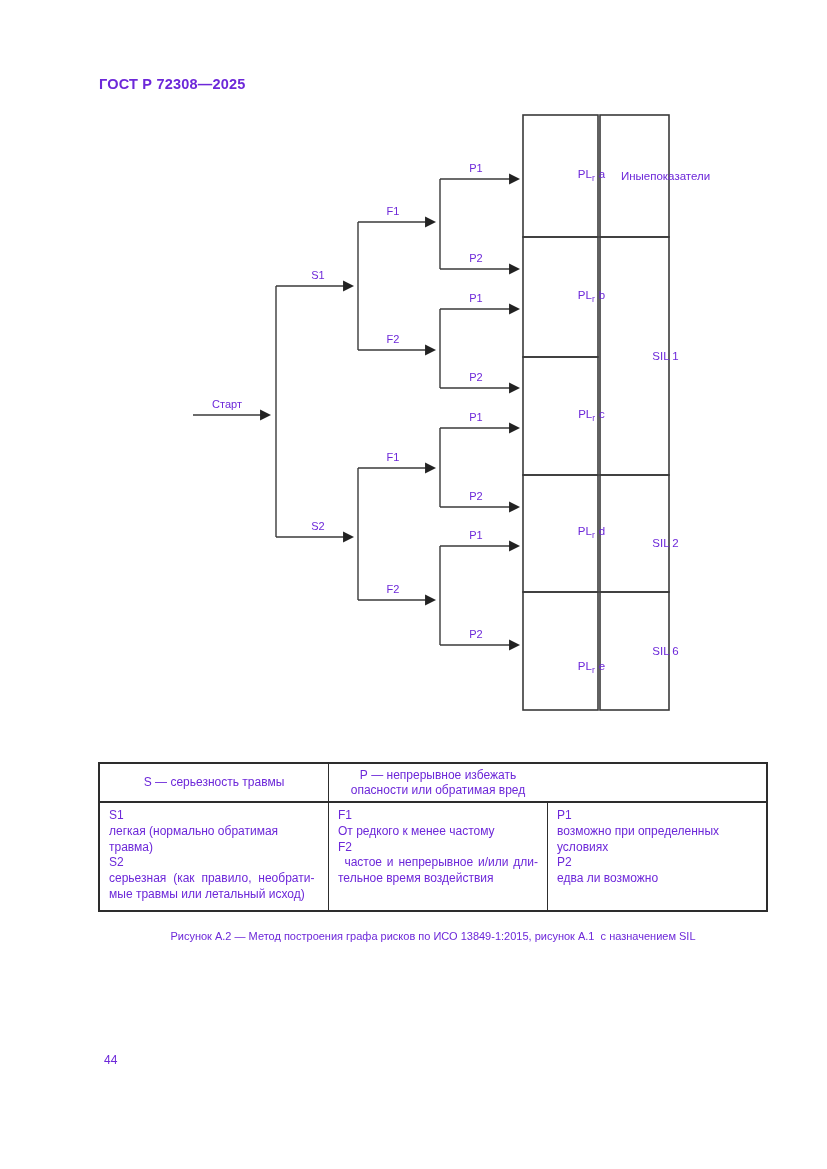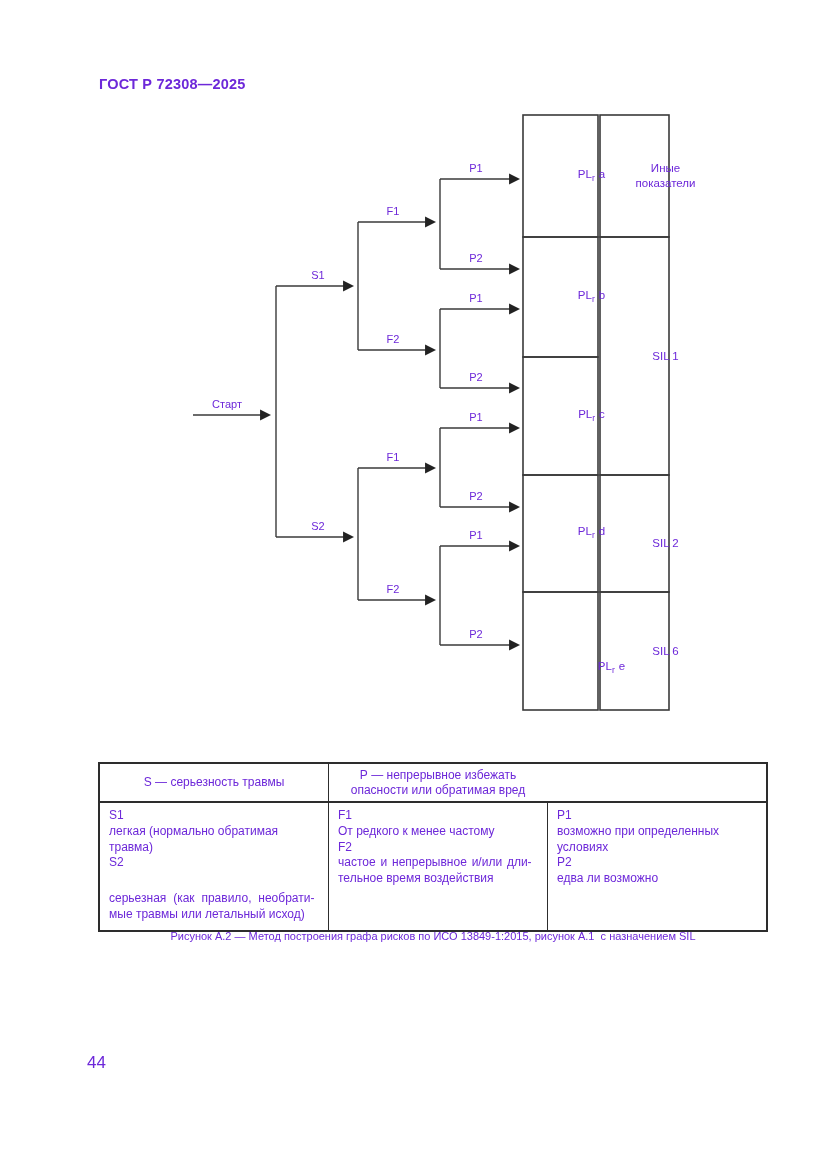--- a/index.html
+++ b/index.html
@@ -37,28 +37,28 @@
   .t-row { display:grid; grid-template-columns:228px 219px 1fr; }
   .t-head { border-bottom:2px solid #2d2d2d; }
   .cell { box-sizing:border-box; }
   .cell + .cell { border-left:1.5px solid #2d2d2d; }
   .t-head .cell {
     min-height:36px; padding:4px 6px;
     display:flex; flex-direction:column; justify-content:center;
     text-align:center; line-height:14.5px;
   }
   .t-body .cell { padding:5px 9px 7px; line-height:15.8px; }
-  .t-body .jw  { word-spacing:3.5px;margin-top:20px; }
-  .t-body .jw2 { word-spacing:1.5px; }
+  .t-body .jw  { word-spacing:3.5px; }
+  .t-body .jw2 { word-spacing:1.5px;text-align:right; }
   
   .caption {
     position:absolute; left:98px; top:897px; width:670px;
     text-align:center; font-size:11px; white-space:pre-wrap;margin-top:33px;
   }
-  .page-number { position:absolute; left:87px; top:1053px; font-size:17px; }
+  .page-number { position:absolute; left:104px; top:1053px; font-size:12px; }
 </style>
 </head>
 <body>
 
 <div class="page">
 
   <div class="doc-header">ГОСТ Р 72308—2025</div>
 
   <div class="diagram">
     <svg width="827" height="760" viewBox="0 0 827 760">
@@ -134,25 +134,25 @@
     </div>
     <div class="box-label" style="left:523px; top:237px; width:75px; height:120px;">
       <span class="pl-text"><span>PL</span><span class="sub">r</span><span class="ltr">b</span></span>
     </div>
     <div class="box-label" style="left:523px; top:357px; width:75px; height:118px;">
       <span class="pl-text"><span>PL</span><span class="sub">r</span><span class="ltr">c</span></span>
     </div>
     <div class="box-label" style="left:523px; top:475px; width:75px; height:117px;">
       <span class="pl-text"><span>PL</span><span class="sub">r</span><span class="ltr">d</span></span>
     </div>
-    <div class="box-label" style="left:523px; top:592px; width:75px; height:152px;margin-left:20px;">
+    <div class="box-label" style="left:523px; top:592px; width:75px; height:152px;">
       <span class="pl-text"><span>PL</span><span class="sub">r</span><span class="ltr">e</span></span>
     </div>
 
-    <div class="box-label" style="left:600px; top:115px; width:69px; height:122px; flex-direction:column;text-align:right;">
+    <div class="box-label" style="left:600px; top:115px; width:69px; height:122px; flex-direction:row;text-align:right;">
       <div>Иные</div>
       <div>показатели</div>
     </div>
     <div class="box-label" style="left:600px; top:237px; width:69px; height:238px;">SIL 1</div>
     <div class="box-label" style="left:600px; top:475px; width:69px; height:136px;">SIL 2</div>
     <div class="box-label" style="left:600px; top:592px; width:69px; height:118px;">SIL 6</div>
   </div>
 
   <div class="ref-table">
     <div class="t-row t-head">

